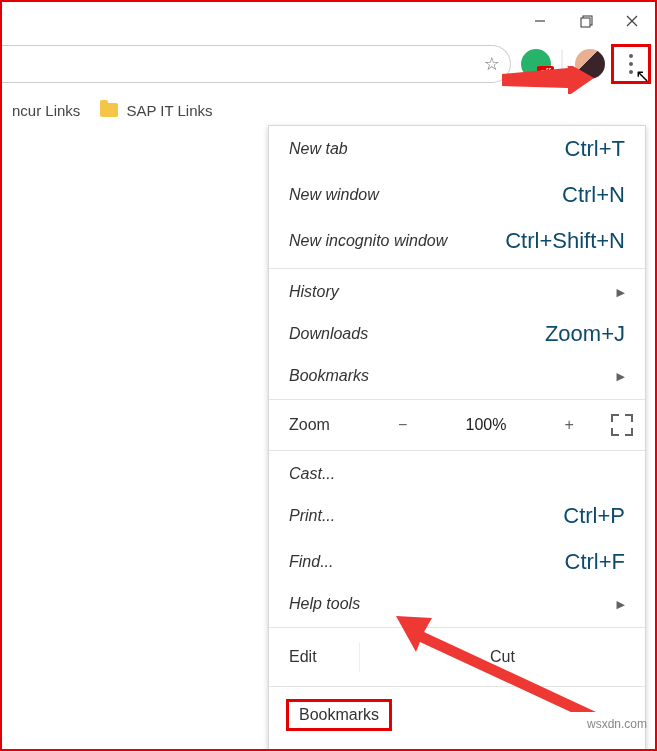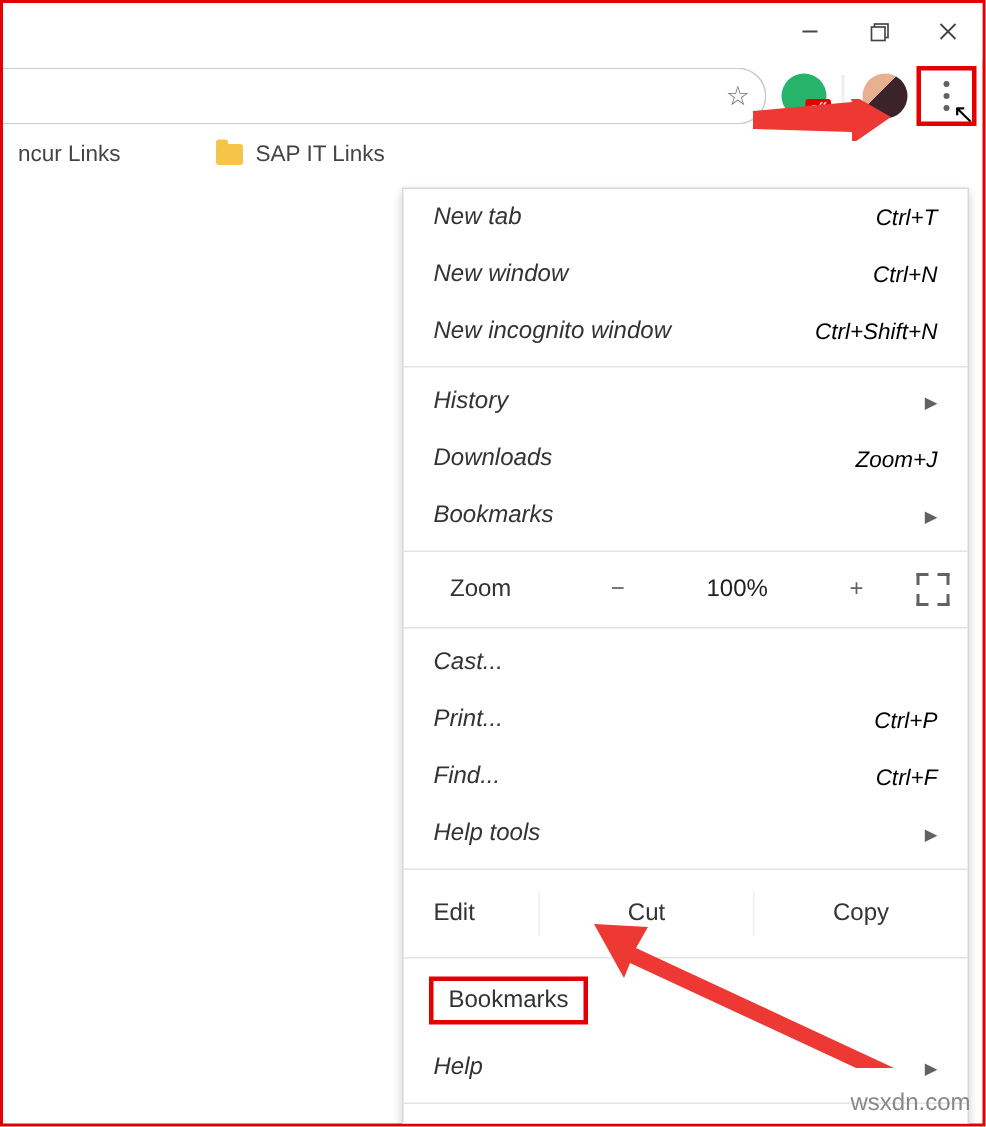--- a/index.html
+++ b/index.html
@@ -10,49 +10,49 @@
     .omnibox-piece { flex:1; height:38px; border:1px solid #ccc; border-left:none; border-radius:0 19px 19px 0; margin-right:6px; display:flex; align-items:center; justify-content:flex-end; padding-right:10px;}
     .star { color:#6b6f76; font-size:18px; }
     .ext-icon { width:30px; height:30px; border-radius:50%; background:#26b36a; margin:0 4px; position:relative;}
     .ext-badge { position:absolute; bottom:0px; right:-3px; background:#e30000; color:#fff; font-size:10px; padding:1px 3px; border-radius:2px;}
     .spacer-gray { width:2px; height:28px; background:#eee; margin:0 6px;}
     .avatar { width:30px; height:30px; border-radius:50%; background:linear-gradient(135deg,#e8b090 40%,#3a242a 41%); margin:0 6px;}
     .menu-btn { width:40px; height:40px; display:flex; align-items:center; justify-content:center; border:3px solid #e40000; position:relative;}
     .dots { display:flex; flex-direction:column; gap:4px;}
     .dots span { width:4px; height:4px; background:#5f6368; border-radius:50%;}
     .cursor { position:absolute; bottom:-6px; right:-2px; font-size:18px; color:#000;}
-    .bm-bar { height:44px; display:flex; align-items:flex-start; padding-left:0px;gap:44px;}
+    .bm-bar { height:44px; display:flex; align-items:center; padding-left:0px;}
     .bm-item { display:flex; align-items:center; font-size:15px; color:#444; padding:6px 10px;}
     .folder { width:18px; height:14px; background:#f5c547; border-radius:2px; margin-right:8px; position:relative;}
     .folder:before{content:"";position:absolute;top:-3px;left:0;width:8px;height:4px;background:#f5c547;border-radius:2px 2px 0 0;}
     .dropdown { position:absolute; top:123px; left:266px; width:378px; background:#fff; border:1px solid #d7d8d9; box-shadow:0 2px 6px rgba(0,0,0,0.2); font-size:16px; color:#333;}
     .mi { display:flex; align-items:center; justify-content:space-between; padding:10px 20px; }
     .mi .lbl{ white-space:nowrap;font-style:italic;}
-    .mi .sh { color:#000000; font-size:15px;font-style:italic;}
+    .mi .sh { color:#0c4a6e; font-size:22px;}
     .arrow { color:#5f6368; font-size:11px;}
     .sep { height:1px; background:#e3e3e3; margin:4px 0;}
-    .zoom-row{ display:flex; align-items:center; padding:10px 12px 10px 20px;margin-left:11px;}
+    .zoom-row{ display:flex; align-items:center; padding:10px 12px 10px 20px;}
     .zoom-ctl{ flex:1; display:flex; align-items:center; justify-content:space-around; color:#5f6368;}
     .zoom-ctl span{ padding:0 8px;}
     .fs{ width:22px; height:22px; margin-left:8px; display:flex; flex-wrap:wrap; justify-content:space-between; align-content:space-between;}
     .fs i{ width:8px;height:8px;border:2px solid #5f6368;}
     .fs i:nth-child(1){border-right:none;border-bottom:none;}
     .fs i:nth-child(2){border-left:none;border-bottom:none;}
     .fs i:nth-child(3){border-right:none;border-top:none;}
     .fs i:nth-child(4){border-left:none;border-top:none;}
     .edit-row{ display:flex; align-items:center; padding:10px 0 10px 20px;}
     .edit-row .lbl{ width:70px;}
     .edit-btns{ flex:1; display:flex;}
     .edit-btns span{ flex:1; text-align:center; border-left:1px solid #eee; padding:6px 0;}
     .hl { border:3px solid #e40000; display:inline-block;}
     .settings-row{ padding:8px 20px 10px 17px;}
     .arrow-big{ position:absolute; pointer-events:none;}
     .arrow-big.a1{ top:64px; left:500px; width:92px; height:28px;}
     .arrow-big.a2{ top:600px; left:394px; width:200px; height:110px;}
-    .watermark{ position:absolute; bottom:4px; right:8px; font-size:16px; color:#888;}
+    .watermark{ position:absolute; bottom:18px; right:8px; font-size:12px; color:#888;}
     svg{display:block;}
   </style>
 </head>
 <body>
 
 <div class="titlebar">
   <div class="win-btn">
       <svg width="12" height="12">
         <line x1="1" y1="6" x2="11" y2="6" stroke="#444" stroke-width="1.2"></line>
       </svg>
@@ -155,21 +155,20 @@
     </div>
   <div class="mi">
       <span class="lbl">Help tools</span>
       <span class="arrow">▶</span>
     </div>
   <div class="sep"></div>
   <div class="edit-row">
     <span class="lbl">Edit</span>
     <div class="edit-btns">
       <span>Cut</span>
-      <span>Copy</span>
     </div>
   </div>
   <div class="sep"></div>
   <div class="settings-row">
     <span class="hl" style="padding:4px 10px;"><span>Bookmarks</span></span>
   </div>
   <div class="mi">
       <span class="lbl">Help</span>
       <span class="arrow">▶</span>
     </div>

